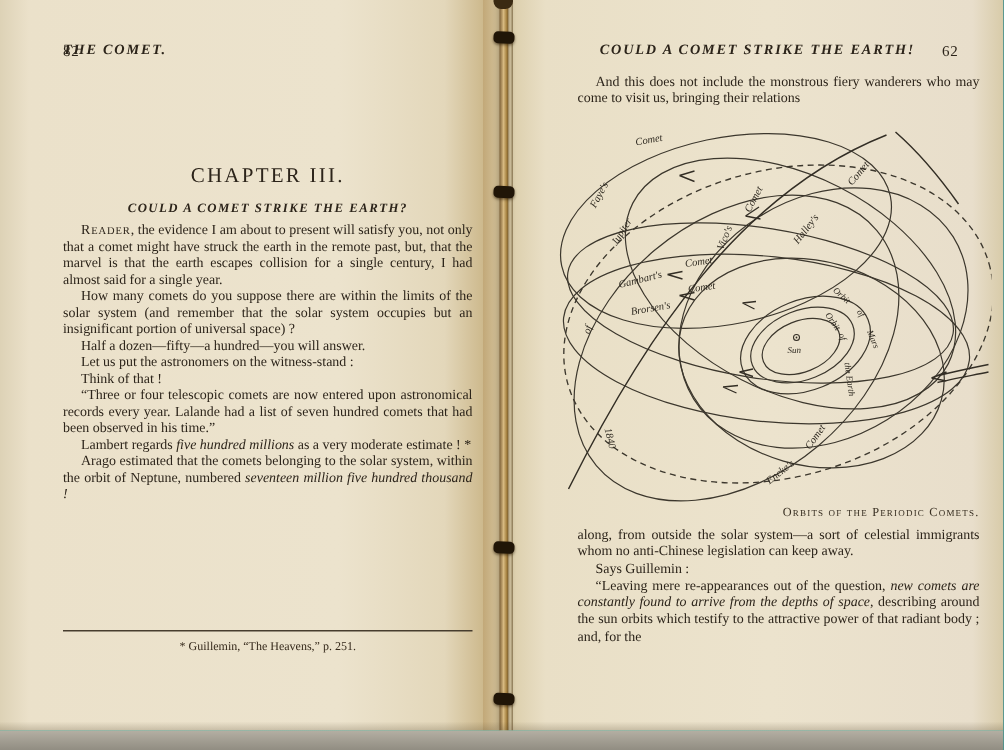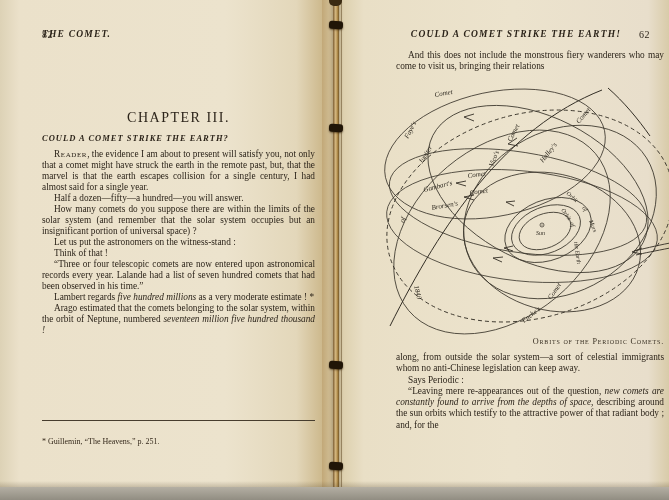--- a/index.html
+++ b/index.html
@@ -49,34 +49,34 @@
   .runhead-num{position:absolute;top:29px;left:0;font-size:10px;letter-spacing:.5px;}
   .runhead-title{
     position:absolute;top:29px;left:0;width:100%;text-align:left;
     font-style:italic;font-weight:bold;font-size:9.5px;letter-spacing:1.2px;
   }
   .chapter-heading{
     position:absolute;top:110px;left:0;width:100%;text-align:center;
     font-size:14px;letter-spacing:1.5px;
   }
   .chapter-subtitle{
-    position:absolute;top:133px;left:0;width:100%;text-align:left;
+    position:absolute;top:133px;left:0;width:100%;text-align:center;
     font-style:italic;font-weight:bold;font-size:8.5px;letter-spacing:1px;
   }
   .pl-body{position:absolute;top:149px;left:0;width:273px;font-size:9.3px;line-height:11px;text-align:justify;}
   .pl-body p{margin:0;text-indent:12px;}
   .sc{font-variant:small-caps;letter-spacing:.6px;margin-top:20px;}
   .caps{font-size:7.8px;letter-spacing:.9px;}
   .it{font-style:italic;}
   .footnote{
     position:absolute;top:420px;left:0;width:273px;border-top:1px solid #473d2e;
-    padding-top:16px;text-align:left;font-size:8px;color:#35291b;
-  }
-  
-  .pr-content{position:absolute;left:396px;top:0;width:268px;height:487px;}
+    padding-top:5px;text-align:center;font-size:8px;color:#35291b;
+  }
+  
+  .pr-content{position:absolute;left:385px;top:0;width:268px;height:487px;}
   .runhead-title-r{
     position:absolute;top:29px;left:0;width:240px;text-align:center;
     font-style:italic;font-weight:bold;font-size:9.5px;letter-spacing:1.2px;
   }
   .runhead-num-r{position:absolute;top:29px;right:14px;font-size:10px;letter-spacing:.5px;}
   .pr-intro{position:absolute;top:50px;left:0;width:268px;font-size:9.3px;line-height:11.3px;text-align:justify;}
   .pr-intro p{margin:0;text-indent:12px;}
   .orbit-figure{position:absolute;left:-16px;top:83px;width:292px;height:252px;}
   .figure-caption{
     position:absolute;top:337px;left:0;width:268px;text-align:right;
@@ -113,22 +113,22 @@
   <div class="knot k3"></div>
   <div class="knot k4"></div>
 
   <div class="pl-content">
     <div class="runhead-num">82</div>
     <div class="runhead-title">THE COMET.</div>
     <div class="chapter-heading">CHAPTER III.</div>
     <div class="chapter-subtitle">COULD A COMET STRIKE THE EARTH?</div>
     <div class="pl-body">
       <p><span class="sc">Reader</span><span>, the evidence I am about to present will satisfy you, not only that a comet might have struck the earth in the remote past, but, that the marvel is that the earth escapes collision for a single century, I had almost said for a single year.</span></p>
+      <p>How many comets do you suppose there are within the limits of the solar system (and remember that the solar system occupies but an insignificant portion of universal space) ?</p>
       <p>Half a dozen—fifty—a hundred—you will answer.</p>
-      <p>How many comets do you suppose there are within the limits of the solar system (and remember that the solar system occupies but an insignificant portion of universal space) ?</p>
       <p>Let us put the astronomers on the witness-stand :</p>
       <p>Think of that !</p>
       <p>“Three or four telescopic comets are now entered upon astronomical records every year.  Lalande had a list of seven hundred comets that had been observed in his time.”</p>
       <p><span>Lambert regards </span><span class="it">five hundred millions</span><span> as a very moderate estimate ! *</span></p>
       <p><span>Arago estimated that the comets belonging to the solar system, within the orbit of Neptune, numbered </span><span class="it">seventeen million five hundred thousand !</span></p>
     </div>
     <div class="footnote">* Guillemin, “The Heavens,” p. 251.</div>
   </div>
 
   <div class="pr-content">
@@ -191,21 +191,21 @@
         <text transform="translate(34 202) rotate(76)">1840</text>
         <text transform="translate(144 239) rotate(-38)">Encke's</text>
         <text transform="translate(171 216) rotate(-55)">Comet</text>
       </svg>
     </div>
 
     <div class="figure-caption">Orbits of the Periodic Comets.</div>
 
     <div class="pr-body">
       <p>along, from outside the solar system—a sort of celestial immigrants whom no anti-Chinese legislation can keep away.</p>
-      <p class="ind">Says Periodic :</p>
+      <p class="ind">Says Guillemin :</p>
       <p class="ind"><span>“Leaving mere re-appearances out of the question, </span><span class="it">new comets are constantly found to arrive from the depths of space,</span><span> describing around the sun orbits which testify to the attractive power of that radiant body ; and, for the</span></p>
     </div>
   </div>
 
   <div class="page-foot-shadow"></div>
   <div class="bottom-strip"></div>
 
 </div>
 
 </body></html>

